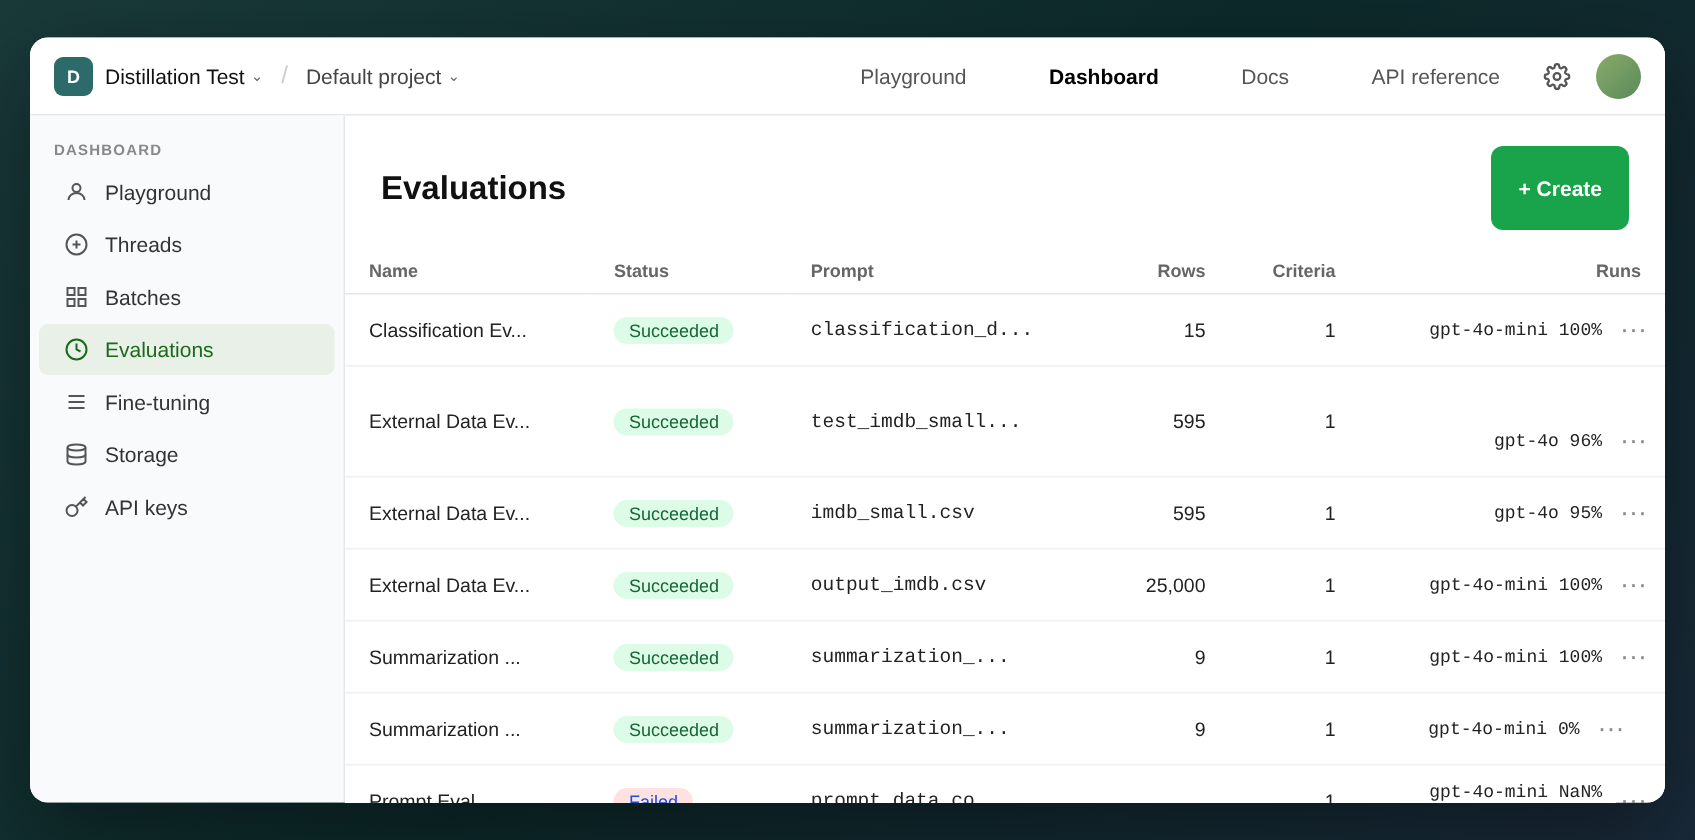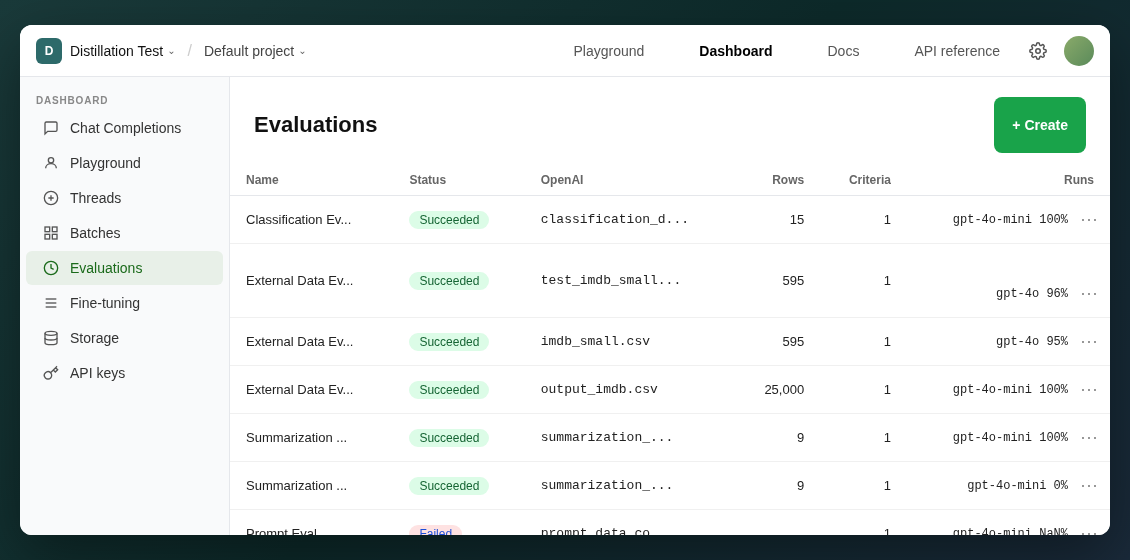--- a/index.html
+++ b/index.html
@@ -302,28 +302,20 @@
     </div>
 
     <div class="main-layout">
 
       <div class="sidebar">
         <div class="sidebar-section-title">DASHBOARD</div>
 
         <div class="sidebar-item">
           <span class="sidebar-icon">
             <svg width="16" height="16" viewBox="0 0 24 24" fill="none" stroke="currentColor" stroke-width="2">
-                <path d="M21 15a2 2 0 0 1-2 2H7l-4 4V5a2 2 0 0 1 2-2h14a2 2 0 0 1 2 2z"></path>
-              </svg>
-          </span>
-          <span>Chat Completions</span>
-        </div>
-        <div class="sidebar-item">
-          <span class="sidebar-icon">
-            <svg width="16" height="16" viewBox="0 0 24 24" fill="none" stroke="currentColor" stroke-width="2">
                 <circle cx="12" cy="8" r="4"></circle>
                 <path d="M4 20c0-4 3.6-7 8-7s8 3 8 7"></path>
               </svg>
           </span>
           <span>Playground</span>
         </div>
         <div class="sidebar-item">
           <span class="sidebar-icon">
             <svg width="16" height="16" viewBox="0 0 24 24" fill="none" stroke="currentColor" stroke-width="2">
                 <circle cx="12" cy="12" r="10"></circle>
@@ -386,21 +378,21 @@
         <div class="content-header">
           <h1 class="content-title">Evaluations</h1>
           <button class="create-btn">+ Create</button>
         </div>
 
         <table class="eval-table">
           <thead>
             <tr>
               <th>Name</th>
               <th>Status</th>
-              <th>OpenAI</th>
+              <th>Prompt</th>
               <th class="right">Rows</th>
               <th class="right">Criteria</th>
               <th class="right" style="">Runs</th>
             </tr>
           </thead>
           <tbody id="table-body">
           <tr>
     <td style="font-weight:500;">Classification Ev...</td>
     <td><span class="badge succeeded">Succeeded</span></td>
     <td class="mono">classification_d...</td>
@@ -464,35 +456,35 @@
         <button class="more-btn">···</button>
       </div>
     </td>
   </tr>
               <tr>
     <td style="font-weight:500;">Summarization ...</td>
     <td><span class="badge succeeded">Succeeded</span></td>
     <td class="mono">summarization_...</td>
     <td class="right">9</td>
     <td class="right">1</td>
-    <td class="right" style="padding-right:8px;">
+    <td class="right" style="padding-right:23px;">
       <div style="display:flex;align-items:center;justify-content:flex-end;gap:8px;">
         <span class="runs-model">gpt-4o-mini 0%</span>
         <button class="more-btn">···</button>
       </div>
     </td>
   </tr>
               <tr>
     <td style="font-weight:500;">Prompt Eval</td>
     <td><span class="badge failed">Failed</span></td>
     <td class="mono">prompt_data_co...</td>
     <td class="right"></td>
     <td class="right">1</td>
     <td class="right" style="padding-right:8px;">
-      <div style="display:flex;align-items:center;justify-content:flex-end;gap:8px;">
+      <div style="display:flex;align-items:flex-start;justify-content:flex-end;gap:8px;">
         <span class="runs-model">gpt-4o-mini NaN%</span>
         <button class="more-btn">···</button>
       </div>
     </td>
   </tr>
             </tbody>
         </table>
       </div>
     </div>
   </div>

